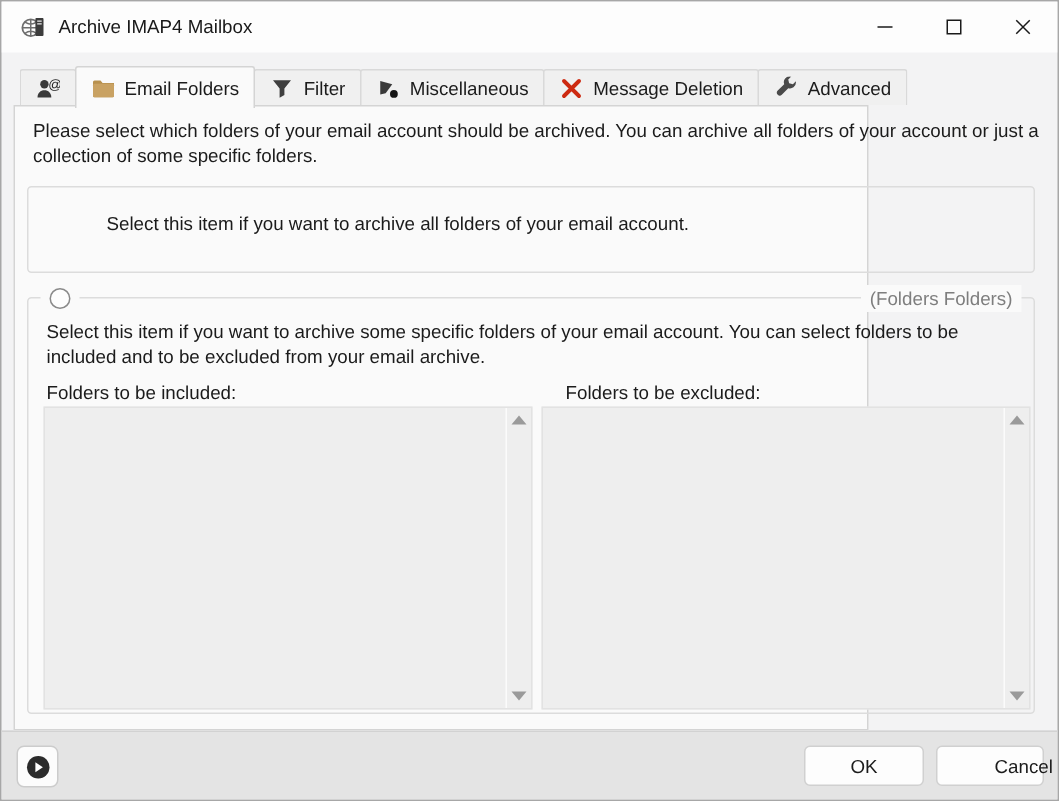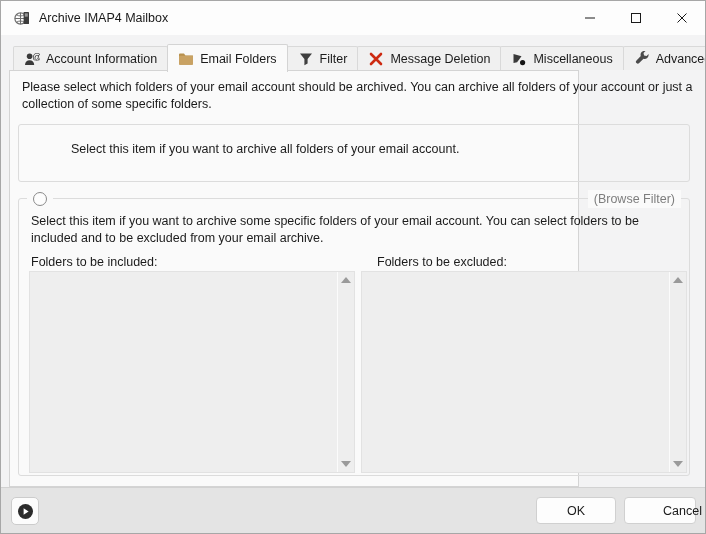--- a/index.html
+++ b/index.html
@@ -126,47 +126,46 @@
     </div>
   </div>
 
   <div class="tabstrip">
     <div class="tab">
       <svg class="ticon" viewBox="0 0 16 16">
         <circle cx="5.6" cy="5.2" r="2.8" fill="#3a3a3a"></circle>
         <path d="M1 14c0-3 2-4.8 4.6-4.8S10.2 11 10.2 14z" fill="#3a3a3a"></path>
         <text x="8.2" y="8.6" font-size="9" font-family="Liberation Sans, sans-serif" fill="#1f1f1f">@</text>
       </svg>
-      <span>Account Information</span>
     </div>
     <div class="tab selected">
       <svg class="ticon" viewBox="0 0 16 16">
         <path d="M1 3.6a1 1 0 0 1 1-1h4l1.4 1.8H15a0 0 0 0 1 0 0v8.4a1 1 0 0 1-1 1H2a1 1 0 0 1-1-1z" fill="#b8914e"></path>
         <rect x="1" y="4.8" width="14" height="9" rx="1" fill="#c9a263"></rect>
       </svg>
       <span>Email Folders</span>
     </div>
     <div class="tab">
       <svg class="ticon" viewBox="0 0 16 16">
         <path d="M2 2.5h12L9.6 8v4.4l-3.2 1.8V8z" fill="#3f3f3f"></path>
       </svg>
       <span>Filter</span>
     </div>
     <div class="tab">
       <svg class="ticon" viewBox="0 0 16 16">
-        <path d="M3 3l10 10M13 3L3 13" stroke="#cd2a11" stroke-width="2.6" stroke-linecap="round"></path>
-      </svg>
-      <span>Message Deletion</span>
-    </div>
-    <div class="tab">
-      <svg class="ticon" viewBox="0 0 16 16">
         <path d="M2.5 3l8 2.2-4.4 6L2.5 12z" fill="#3a3a3a"></path>
         <circle cx="11.6" cy="11.6" r="2.6" fill="#141414"></circle>
       </svg>
       <span>Miscellaneous</span>
+    </div>
+    <div class="tab">
+      <svg class="ticon" viewBox="0 0 16 16">
+        <path d="M3 3l10 10M13 3L3 13" stroke="#cd2a11" stroke-width="2.6" stroke-linecap="round"></path>
+      </svg>
+      <span>Message Deletion</span>
     </div>
     <div class="tab">
       <svg class="ticon" viewBox="0 0 16 16">
         <path d="M14.6 4.1a3.9 3.9 0 0 1-5.1 3.7l-4.3 4.3a1.9 1.9 0 1 1-2.7-2.7l4.3-4.3A3.9 3.9 0 0 1 11.5 0l-2 2 0.6 2.5 2.5 0.6 2-2z" fill="#4a4a4a"></path>
       </svg>
       <span>Advanced</span>
     </div>
 
   </div>
 
@@ -174,21 +173,21 @@
     <div class="intro">Please select which folders of your email account should be archived. You can archive all folders of your account or just a collection of some specific folders.</div>
 
     <div class="groupbox gb1">
       <div class="gb-desc">Select this item if you want to archive all folders of your email account.</div>
     </div>
 
     <div class="groupbox gb2">
       <div class="gb-legend">
         <span class="radio"></span>
       </div>
-      <div class="gb-legend-right">(Browse Filter)</div>
+      <div class="gb-legend-right">(Folders Folders)</div>
       <div class="gb-desc">Select this item if you want to archive some specific folders of your email account. You can select folders to be included and to be excluded from your email archive.</div>
 
       <div class="col-label left">Folders to be included:</div>
       <div class="col-label right">Folders to be excluded:</div>
 
       <div class="listbox left">
         <div></div>
         <div class="lb-scroll">
           <span class="tri-up"></span>
           <span class="tri-down"></span>

